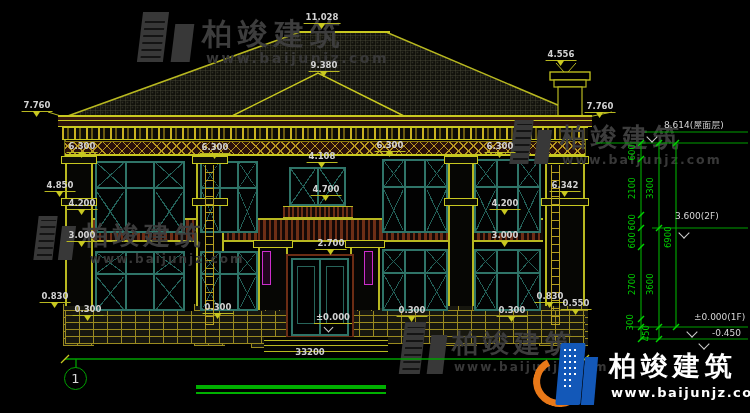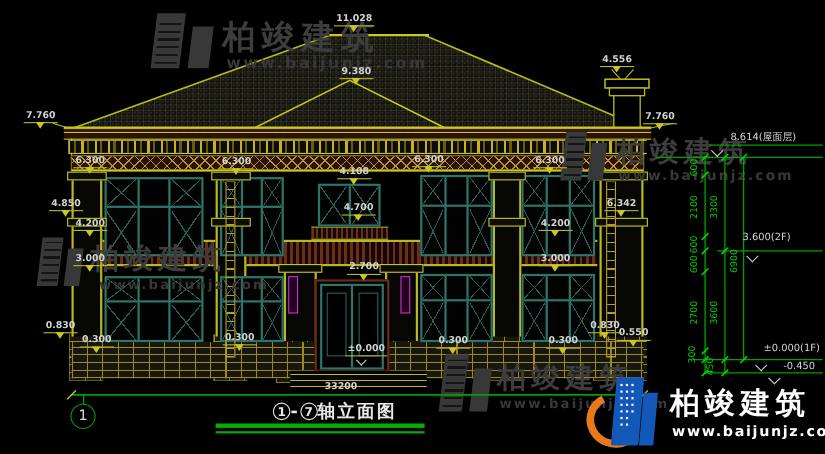--- a/index.html
+++ b/index.html
@@ -318,23 +318,20 @@
   <div class="vdim" style="left:612px;top:218px">600</div>
   <div class="vdim" style="left:612px;top:236px">600</div>
   <div class="vdim" style="left:612px;top:280px">2700</div>
   <div class="vdim" style="left:610px;top:318px">300</div>
   <div class="vdim" style="left:626px;top:329px">450</div>
   <div class="vdim" style="left:630px;top:184px">3300</div>
   <div class="vdim" style="left:630px;top:280px">3600</div>
   <div class="vdim" style="left:648px;top:233px">6900</div>
 
   <div class="bubble"><span>1</span></div>
-  <div class="title">
-    <span class="circ">1</span><span>-</span><span class="circ">7</span><span>轴立面图</span>
-  </div>
   <div class="tbar1"></div>
   <div class="tbar2"></div>
 
   <div class="logo">
     <span class="lg-arc"></span>
     <span class="lg-b1"></span>
     <span class="lg-b2"></span>
     <span class="lg-dots"></span>
     <span class="lg-brand">柏竣建筑</span>
     <span class="lg-url">www.baijunjz.com</span>

